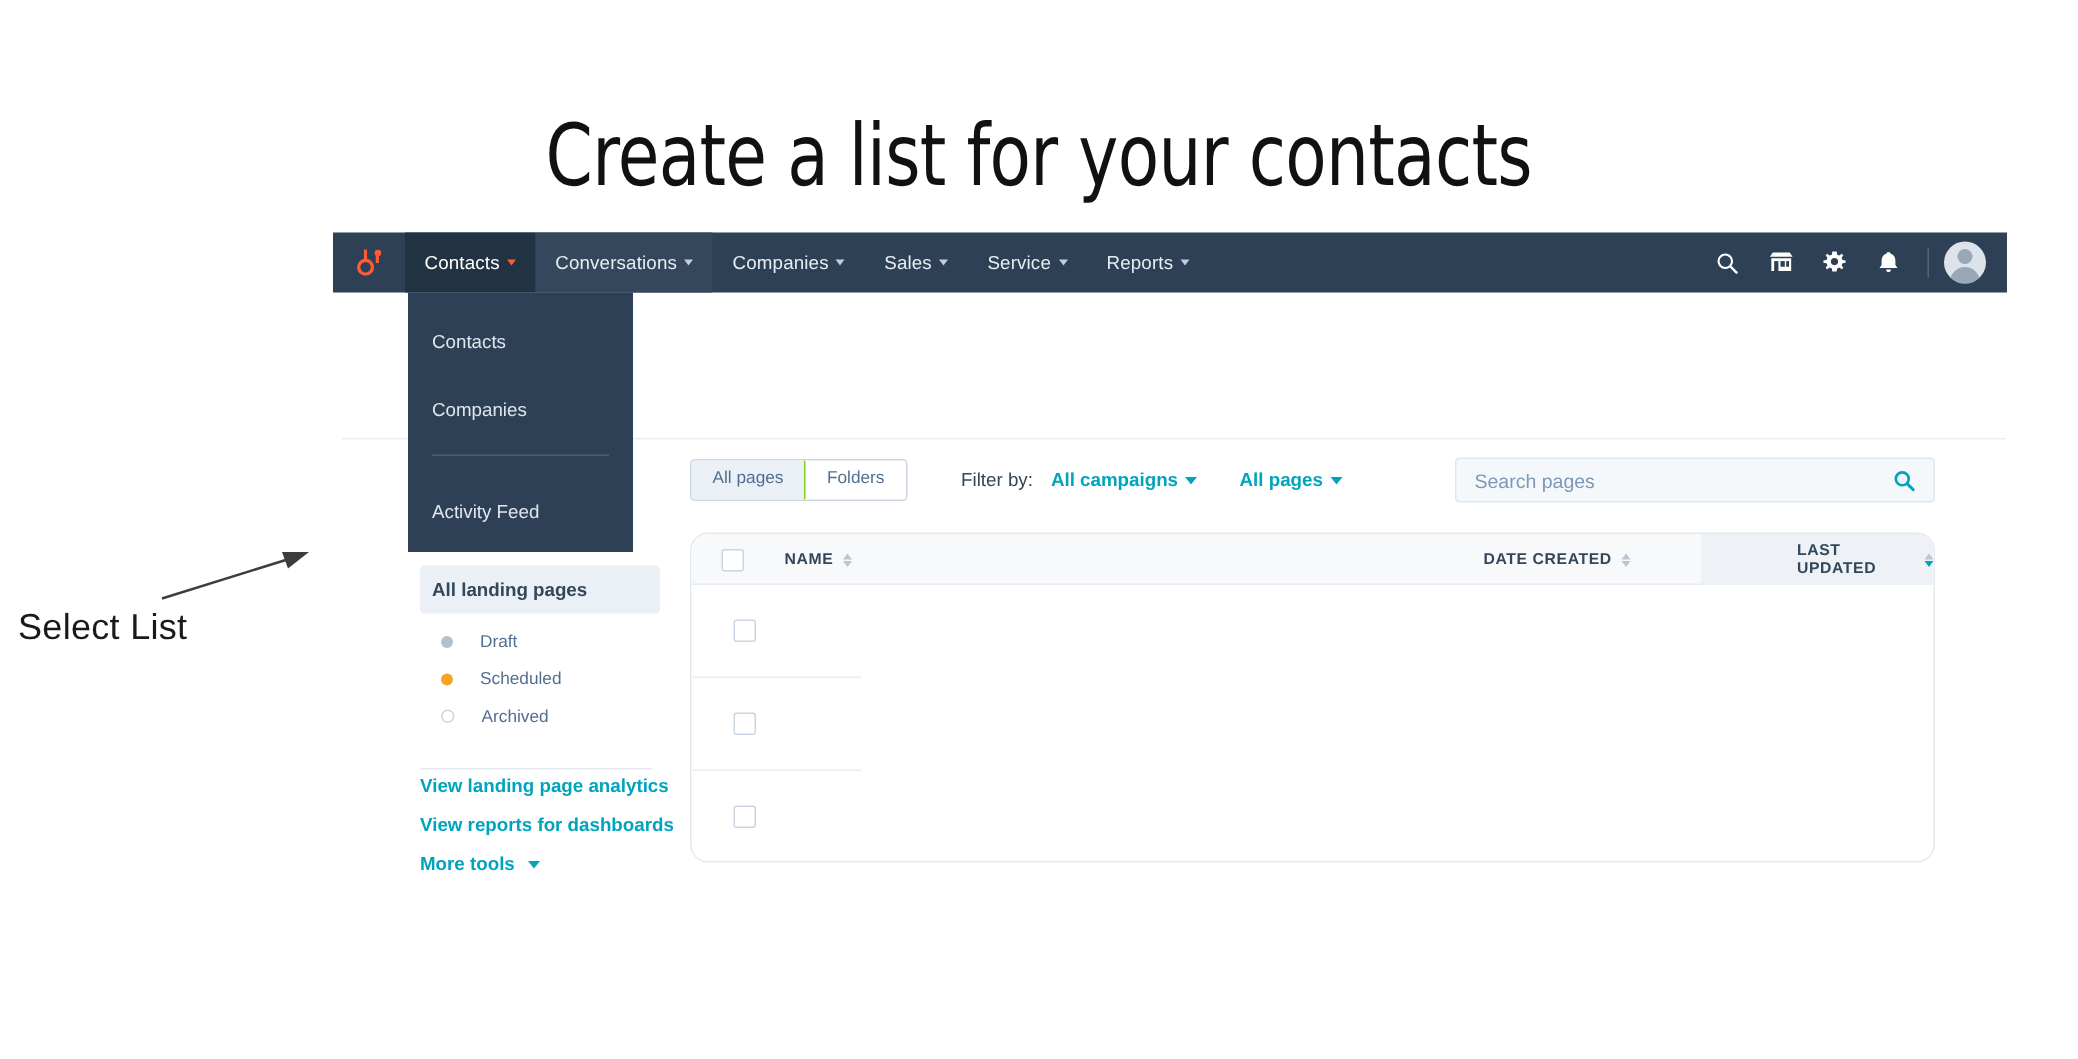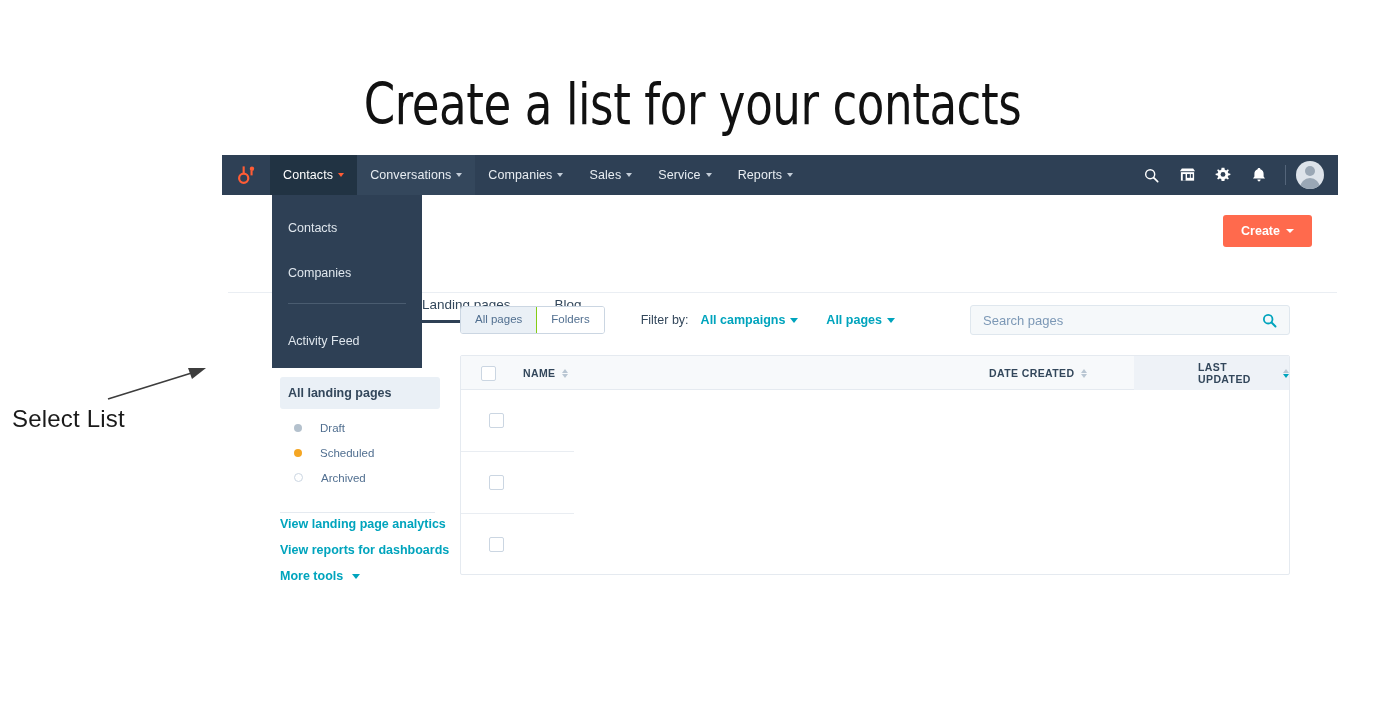--- a/index.html
+++ b/index.html
@@ -182,21 +182,21 @@
   .searchbox input {
     flex: 1; border: none; outline: none; background: transparent;
     font-family: "Liberation Sans", sans-serif;
     font-size: 13px; color: #33475b;
   }
   .searchbox input::placeholder { color: #7c98b6; }
 
   
   .table {
     position: absolute; left: 0; top: 50px; width: 830px; height: 220px;
-    border: 1px solid #e5eaf0; border-radius: 2px; background: #ffffff;
+    border: 1px solid #e5eaf0; border-radius: 12px; background: #ffffff;
     overflow: hidden;
   }
   .thead {
     height: 34px; background: #f7f9fb; border-bottom: 1px solid #e5eaf0;
     position: relative;
   }
   .th {
     position: absolute; top: 0; height: 34px; display: flex; align-items: center;
     font-size: 10.5px; font-weight: 700; color: #33475b;
     letter-spacing: 0.4px; cursor: pointer;
@@ -231,35 +231,20 @@
   <div class="slide-title">Create a list for your contacts</div>
 
   <svg class="annot-arrow" width="115" height="48" viewBox="0 0 115 48">
     <line x1="8" y1="41" x2="98" y2="13" stroke="#3d3d3d" stroke-width="1.6"></line>
     <polygon points="106,10 88,10 92,21" fill="#3d3d3d"></polygon>
   </svg>
   <div class="annot-label">Select List</div>
 
   <div class="app">
 
-    <div class="page-top">
-      <button class="create-btn">
-        <span>Create</span>
-        <span class="caret-white"></span>
-      </button>
-
-      <div class="tabs">
-        <div class="tab active">
-          <span>Landing pages</span>
-        </div>
-        <div class="tab">
-          <span>Blog</span>
-        </div>
-      </div>
-    </div>
     <div class="header-rule"></div>
 
     <div class="sidebar">
       <div class="side-head">
         <span>All landing pages</span>
       </div>
       <div class="side-status">
         <div class="side-row">
           <span class="dot" style="background:#b4c1cd"></span>
           <span class="lbl">Draft</span>

